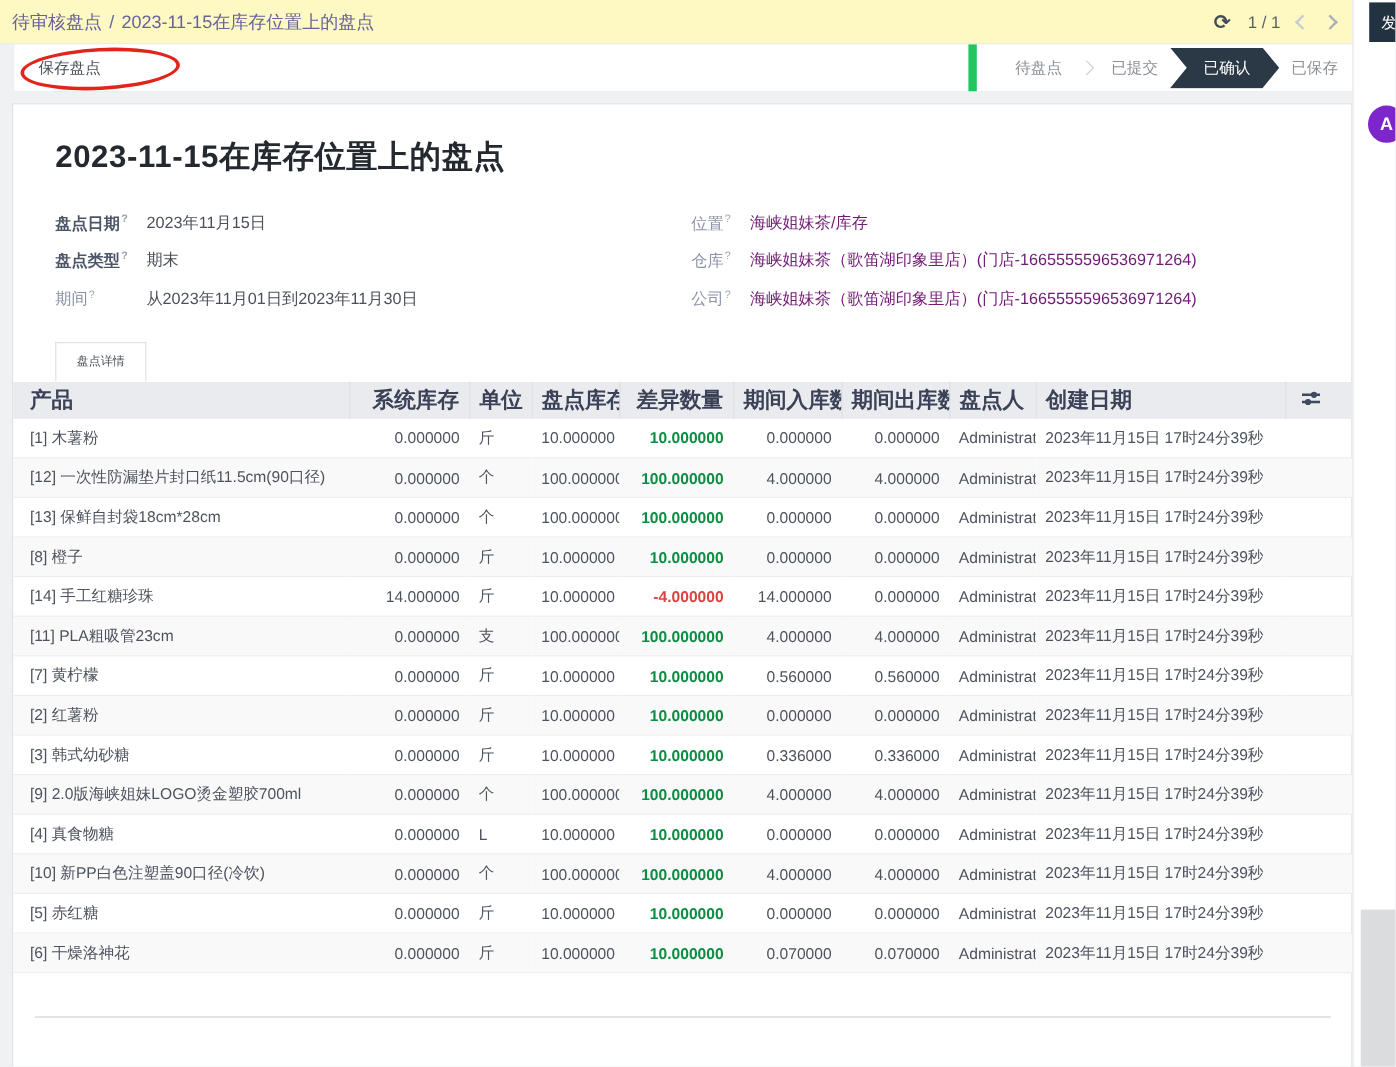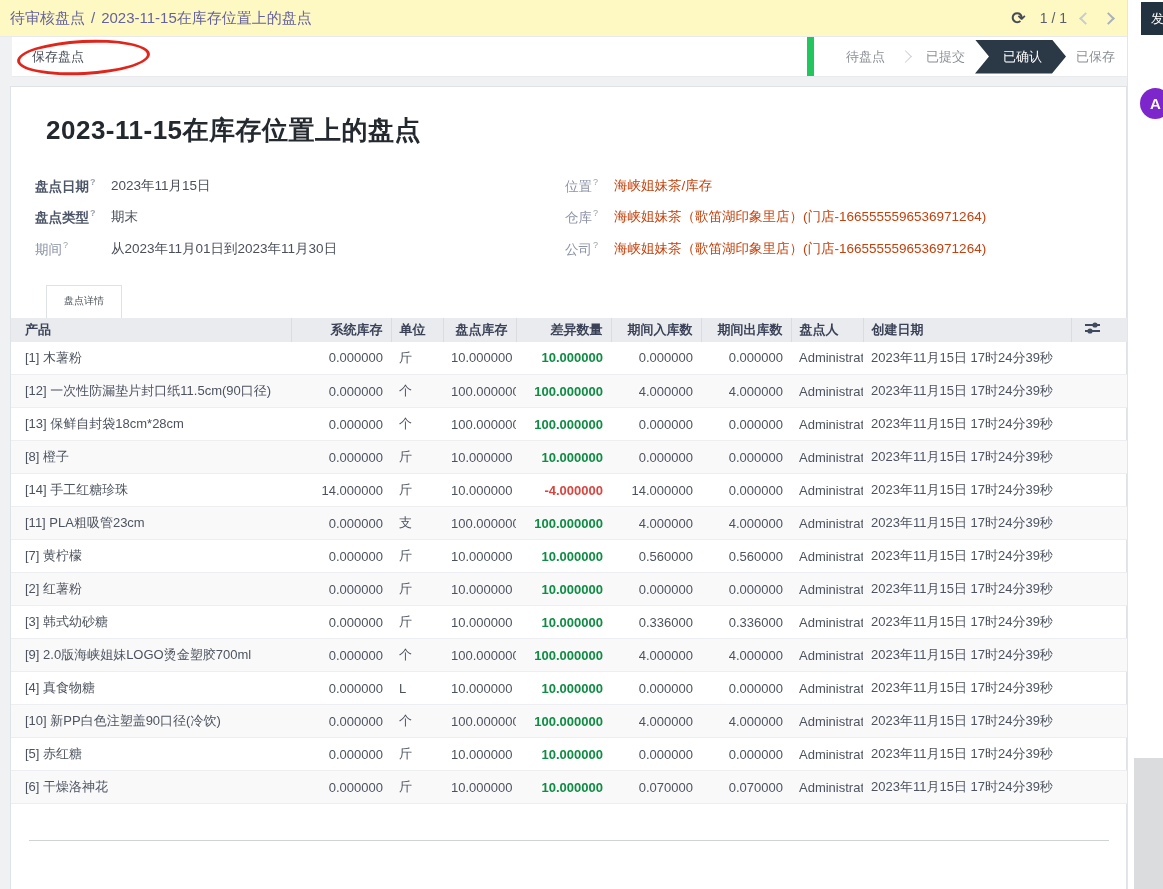--- a/index.html
+++ b/index.html
@@ -29,37 +29,37 @@
   .step { font-size:13px; color:#8b9096; padding:8px 14px; cursor:pointer; white-space:nowrap; }
   .sep-chev { width:9px; height:9px; border-top:1px solid #ccd1d6; border-right:1px solid #ccd1d6; transform:rotate(45deg); margin:0 2px; }
   .step.active { background:#2b3947; color:#fff; padding:8px 24px 8px 28px; margin:0 -4px;
                  clip-path:polygon(0 0, calc(100% - 14px) 0, 100% 50%, calc(100% - 14px) 100%, 0 100%, 14px 50%); }
 
   .content { position:absolute; left:0; top:77px; width:1127px; height:812px; background:#eff1f3; }
   .card { position:absolute; left:10px; top:9px; width:1117px; height:803px; background:#fff; border:1px solid #dfe3e8; border-bottom:none; }
 
   .title { margin:26px 0 0 35px; font-size:26px; font-weight:700; color:#24292f; letter-spacing:0.5px; }
 
-  .fields { display:flex; margin:22px 0 0 24px; }
+  .fields { display:flex; margin:22px 0 0 35px; }
   .fcol { width:530px; }
   .fcol.right { width:auto; }
   .field { display:flex; align-items:flex-start; padding:6.5px 0; font-size:13.5px; }
   .lbl { width:76px; flex-shrink:0; color:#4c5668; font-weight:600; }
   .fcol.right .lbl { width:49px; font-weight:400; color:#8d93a8; }
   .lbl.muted { color:#8a93a5; font-weight:400; }
   sup.help { color:#9aa1ac; font-size:9px; margin-left:1px; }
   .val { color:#4a4f5a; }
-  .val.link { color:#c2410c; cursor:pointer;text-align:center; }
+  .val.link { color:#701a75; cursor:pointer;text-align:center; }
 
   .tabs { margin:20px 0 0 35px; height:33px; display:flex; }
   .tab { font-size:10px; color:#495057; background:#fff; border:1px solid #dee2e6; border-bottom:none;
          padding:8px 17px; cursor:pointer; position:relative; z-index:2; }
 
   table { width:1117px; border-collapse:collapse; table-layout:fixed; }
-  thead th { background:#e9ebee; height:24px; font-size:13px; font-weight:700; color:#3b4257;
+  thead th { background:#e9ebee; height:31px; font-size:18px; font-weight:700; color:#3b4257;
              padding:0 8px; border-left:1px solid #d9dce0; white-space:nowrap; overflow:hidden; }
   thead th:first-child { border-left:none; padding-left:14px; }
   tbody td { height:33px; font-size:13px; color:#4d535e; padding:0 8px; border-bottom:1px solid #eceef1;
              white-space:nowrap; overflow:hidden; }
   tbody td:first-child { padding-left:14px; }
   tbody tr:nth-child(even) { background:#f9f9fa; }
   .ta-r { text-align:right; }
   .ta-l { text-align:left; }
   td.pos { color:#0e8c43; font-weight:700; }
   td.neg { color:#d9443f; font-weight:700; }

